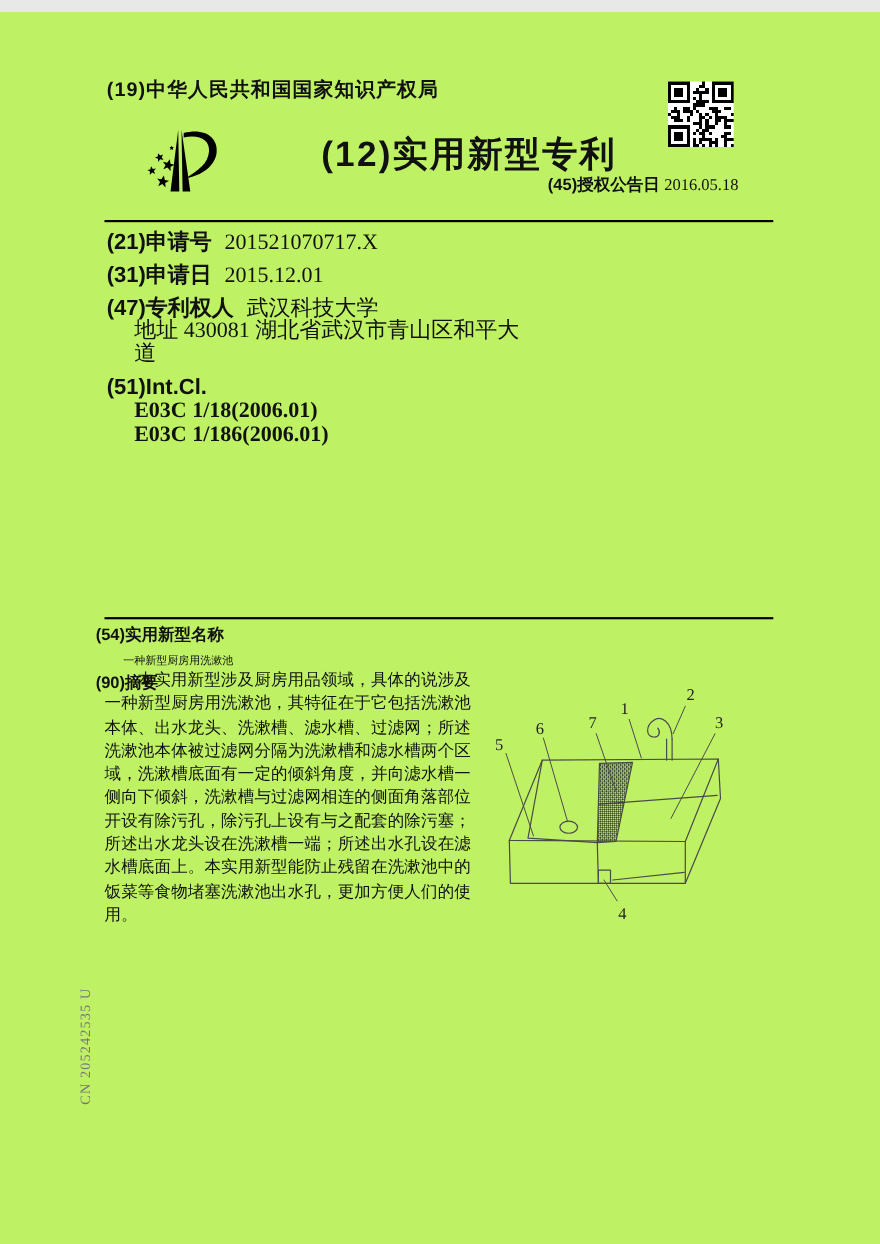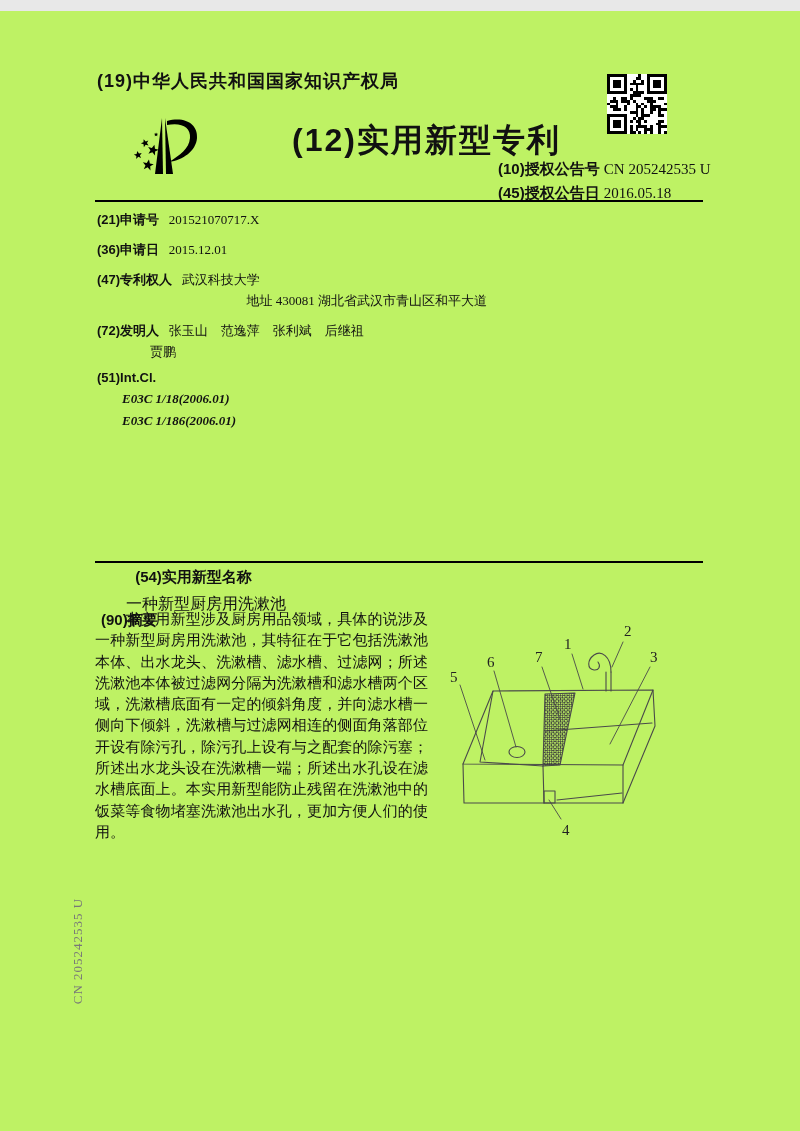--- a/index.html
+++ b/index.html
@@ -14,36 +14,36 @@
   .qr { position:absolute; left:607px; top:63px; width:60px; height:60px; }
   .doc-type { position:absolute; left:292px; top:108px; font-size:32px; font-weight:700; letter-spacing:2px; }
   .pub-block { position:absolute; left:498px; top:146px; font-size:15px; }
   .pub-row { line-height:23px; white-space:nowrap; }
   .lbl { font-weight:700; }
   .val { font-family:"Liberation Serif", serif; font-weight:400; }
   .rule { position:absolute; left:95px; width:608px; height:2px; background:#000; }
   .rule-top { top:189px; }
   .rule-mid { top:550px; }
 
-  .fields { position:absolute; left:97px; top:199px; width:390px; font-size:13px; }
+  .fields { position:absolute; left:97px; top:199px; width:390px; font-size:20px; }
   .frow { line-height:20px; margin-bottom:10px; }
   .frow .val { margin-left:6px; }
   .subline { line-height:21px; font-family:"Liberation Serif", serif; }
-  .ind-1 { padding-left:25px;text-align:right; }
+  .ind-1 { padding-left:25px; }
   .ind-2 { padding-left:53px; }
-  .intcl-item { line-height:22px; padding-left:25px; font-family:"Liberation Serif", serif; font-style:italic; font-weight:700; }
+  .intcl-item { line-height:22px; padding-left:25px; font-family:"Liberation Serif", serif; font-weight:700; }
   .frow-72 { margin-bottom:6px; }
   .frow-51 { margin-bottom:0; }
 
   .pages-line { position:absolute; top:528px; right:140px; font-size:14px; font-family:"Liberation Serif", serif; }
 
-  .sec { position:absolute; left:101px; font-size:15px;text-align:center; }
+  .sec { position:absolute; left:87px; font-size:15px; }
   .sec-54 { top:557px; }
   .sec-57 { top:600px; }
-  .sec-title { padding-left:25px; margin-top:7px; font-family:"Liberation Serif", serif; font-size:16px; }
+  .sec-title { padding-left:25px; margin-top:7px; font-family:"Liberation Serif", serif; font-size:10px; }
 
   .abstract {
     position:absolute; left:95px; top:598px; width:333px;
     font-size:15px; line-height:21.3px; text-align:justify; text-indent:2em;
     font-family:"Liberation Serif", serif;
   }
 
   .figure-svg { position:absolute; left:430px; top:598px; }
 
   .side-code {
@@ -198,53 +198,42 @@
         <rect x="13" y="20" width="1" height="1" fill="#000"></rect>
         <rect x="15" y="20" width="1" height="1" fill="#000"></rect>
         <rect x="18" y="20" width="1" height="1" fill="#000"></rect>
         <rect x="20" y="20" width="1" height="1" fill="#000"></rect>
       </svg></div>
 
   <div class="doc-type">(12)实用新型专利</div>
 
   <div class="pub-block">
     <div class="pub-row">
-      <span class="lbl">(10)授权公告号</span>
-      <span class="val">CN 205242535 U</span>
-    </div>
-    <div class="pub-row">
       <span class="lbl">(45)授权公告日</span>
       <span class="val">2016.05.18</span>
     </div>
   </div>
 
   <div class="rule rule-top"></div>
 
   <div class="fields">
     <div class="frow">
       <span class="lbl">(21)申请号</span>
       <span class="val">201521070717.X</span>
     </div>
     <div class="frow">
-      <span class="lbl">(36)申请日</span>
+      <span class="lbl">(31)申请日</span>
       <span class="val">2015.12.01</span>
     </div>
     <div class="frow">
       <div>
         <span class="lbl">(47)专利权人</span>
         <span class="val">武汉科技大学</span>
       </div>
       <div class="subline ind-1">地址 430081 湖北省武汉市青山区和平大道</div>
-    </div>
-    <div class="frow frow-72">
-      <div>
-        <span class="lbl">(72)发明人</span>
-        <span class="val">张玉山　范逸萍　张利斌　后继祖</span>
-      </div>
-      <div class="subline ind-2">贾鹏</div>
     </div>
     <div class="frow frow-51">
       <div class="lbl">(51)Int.Cl.</div>
       <div class="intcl-item">E03C 1/18(2006.01)</div>
       <div class="intcl-item">E03C 1/186(2006.01)</div>
     </div>
   </div>
 
 
   <div class="rule rule-mid"></div>

